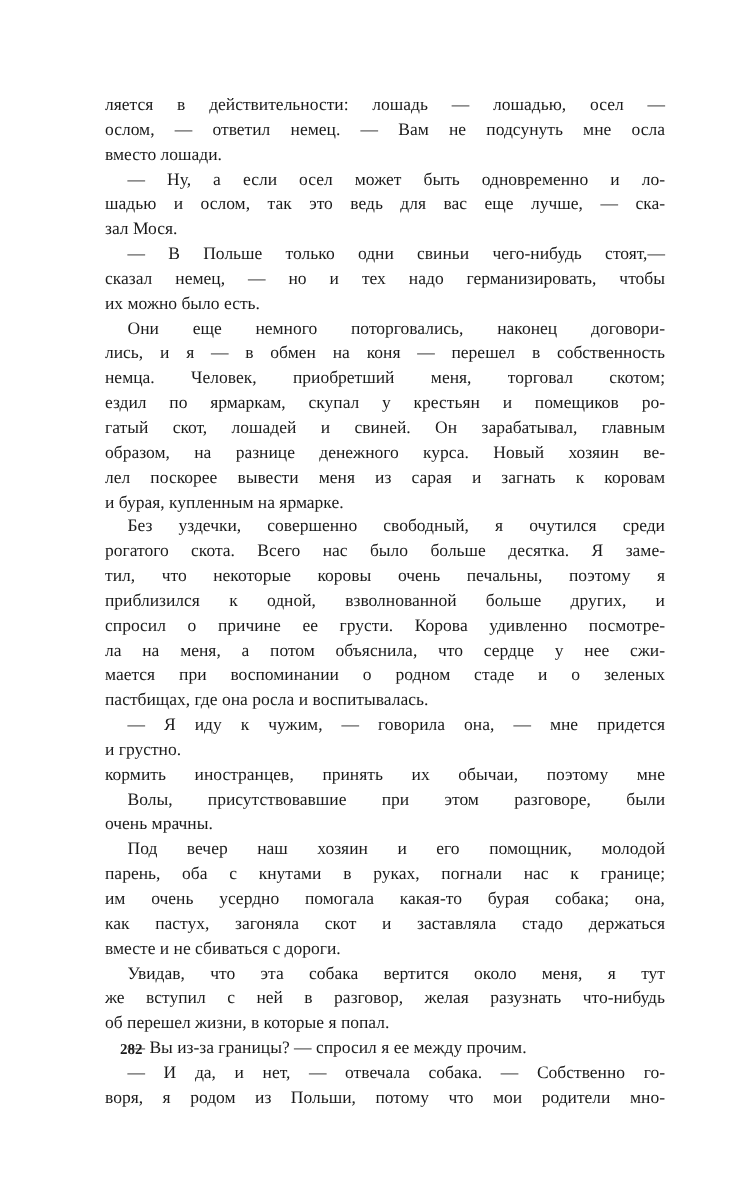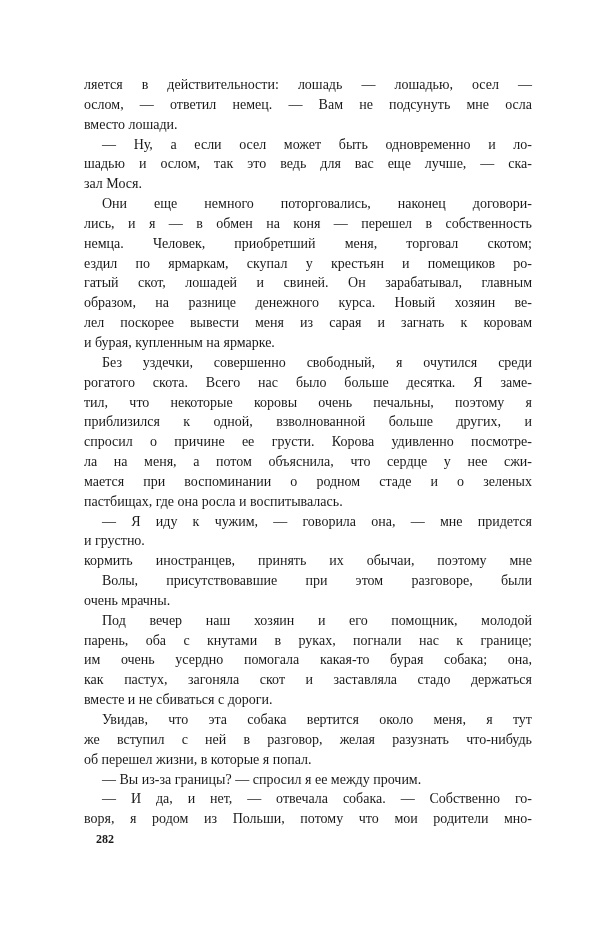--- a/index.html
+++ b/index.html
@@ -40,20 +40,25 @@
 <div class="page" id="page-body">
     <div class="paragraph">
       <span class="line">ляется в действительности: лошадь — лошадью, осел —</span>
       <span class="line">ослом, — ответил немец. — Вам не подсунуть мне осла</span>
       <span class="line last">вместо лошади.</span>
     </div>
     <div class="paragraph">
       <span class="line indent">— Ну, а если осел может быть одновременно и ло-</span>
       <span class="line">шадью и ослом, так это ведь для вас еще лучше, — ска-</span>
       <span class="line last">зал Мося.</span>
+    </div>
+    <div class="paragraph">
+      <span class="line indent">— В Польше только одни свиньи чего-нибудь стоят,—</span>
+      <span class="line">сказал немец, — но и тех надо германизировать, чтобы</span>
+      <span class="line last">их можно было есть.</span>
     </div>
     <div class="paragraph">
       <span class="line indent">Они еще немного поторговались, наконец договори-</span>
       <span class="line">лись, и я — в обмен на коня — перешел в собственность</span>
       <span class="line">немца. Человек, приобретший меня, торговал скотом;</span>
       <span class="line">ездил по ярмаркам, скупал у крестьян и помещиков ро-</span>
       <span class="line">гатый скот, лошадей и свиней. Он зарабатывал, главным</span>
       <span class="line">образом, на разнице денежного курса. Новый хозяин ве-</span>
       <span class="line">лел поскорее вывести меня из сарая и загнать к коровам</span>
       <span class="line last">и бурая, купленным на ярмарке.</span>

